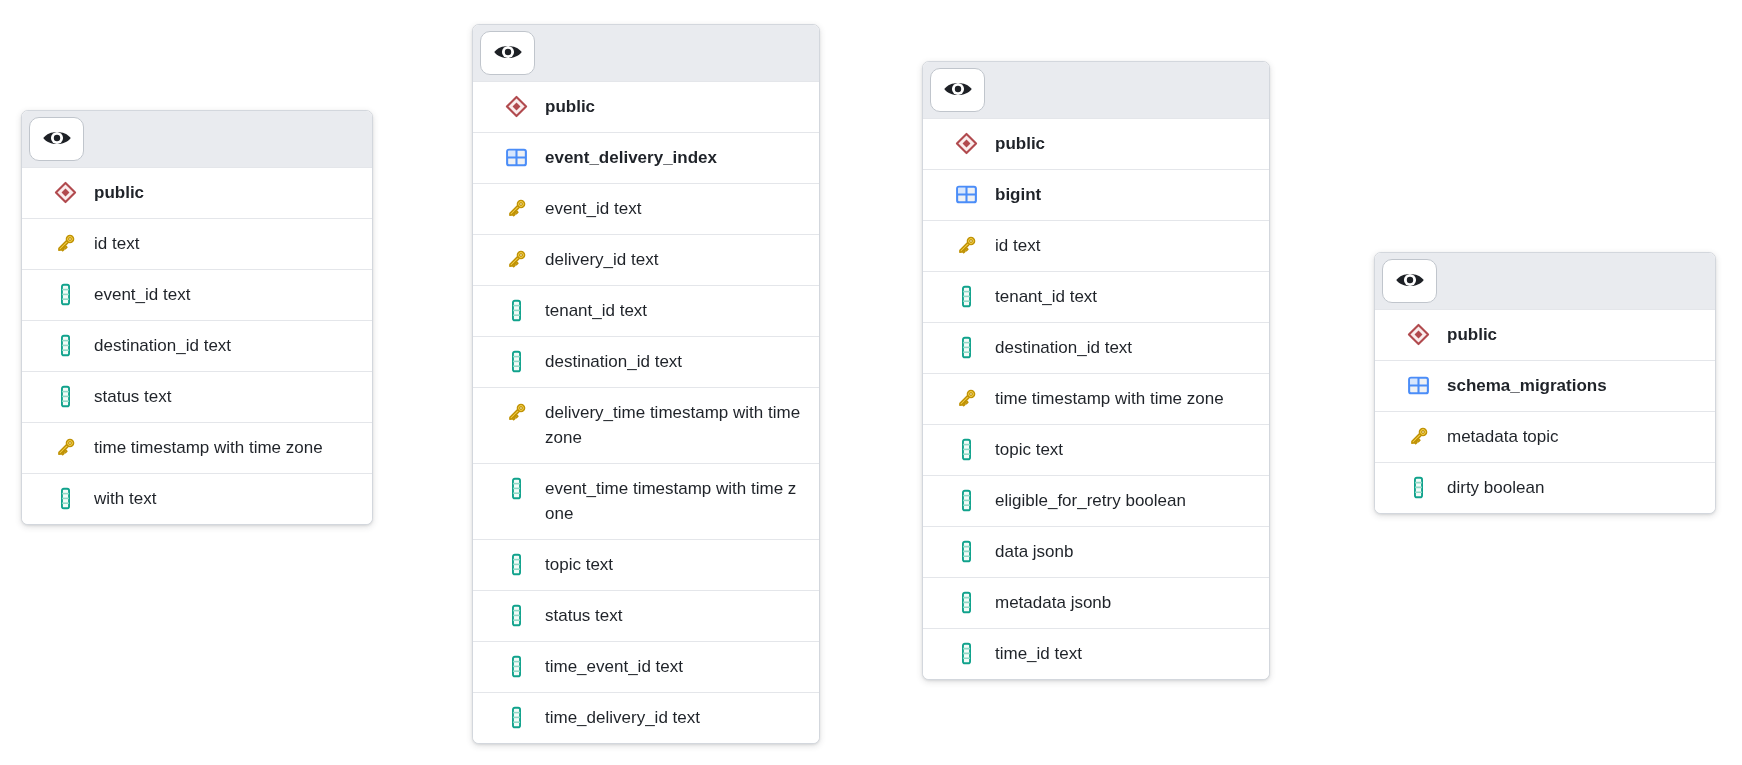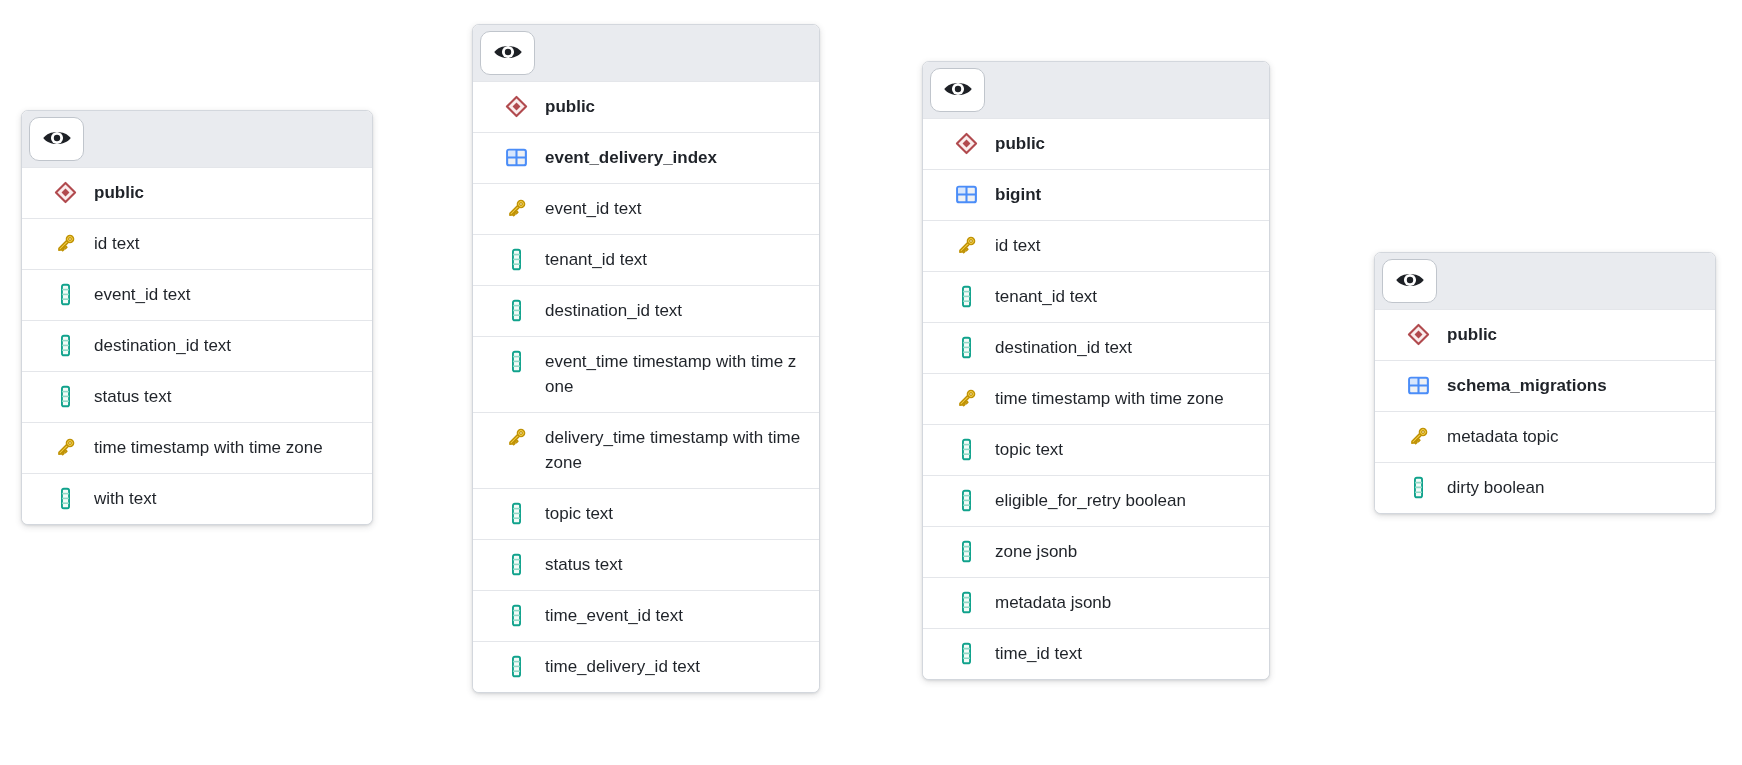--- a/index.html
+++ b/index.html
@@ -222,20 +222,29 @@
         <div class="row col-row is-key">
           <span class="icon-slot key-slot">
             <svg width="25" height="25" viewBox="0 0 24 24">
               <use href="#icon-key"></use>
             </svg>
           </span>
 
           <span class="row-label"><span>event_id</span> <span>text</span></span>
         </div>
 
+        <div class="row col-row is-key">
+          <span class="icon-slot key-slot">
+            <svg width="25" height="25" viewBox="0 0 24 24">
+              <use href="#icon-key"></use>
+            </svg>
+          </span>
+
+          <span class="row-label"><span>delivery_id</span> <span>text</span></span>
+        </div>
 
         <div class="row col-row">
 
           <span class="icon-slot col-slot">
             <svg width="25" height="25" viewBox="0 0 24 24">
               <use href="#icon-column"></use>
             </svg>
           </span>
           <span class="row-label"><span>tenant_id</span> <span>text</span></span>
         </div>
@@ -243,38 +252,38 @@
         <div class="row col-row">
 
           <span class="icon-slot col-slot">
             <svg width="25" height="25" viewBox="0 0 24 24">
               <use href="#icon-column"></use>
             </svg>
           </span>
           <span class="row-label"><span>destination_id</span> <span>text</span></span>
         </div>
 
+        <div class="row col-row is-key">
+          <span class="icon-slot key-slot">
+            <svg width="25" height="25" viewBox="0 0 24 24">
+              <use href="#icon-key"></use>
+            </svg>
+          </span>
+
+          <span class="row-label"><span>delivery_time</span> <span>timestamp with time zone</span></span>
+        </div>
+
         <div class="row col-row">
 
           <span class="icon-slot col-slot">
             <svg width="25" height="25" viewBox="0 0 24 24">
               <use href="#icon-column"></use>
             </svg>
           </span>
           <span class="row-label"><span>event_time</span> <span>timestamp with time zone</span></span>
-        </div>
-
-        <div class="row col-row is-key">
-          <span class="icon-slot key-slot">
-            <svg width="25" height="25" viewBox="0 0 24 24">
-              <use href="#icon-key"></use>
-            </svg>
-          </span>
-
-          <span class="row-label"><span>delivery_time</span> <span>timestamp with time zone</span></span>
         </div>
 
         <div class="row col-row">
 
           <span class="icon-slot col-slot">
             <svg width="25" height="25" viewBox="0 0 24 24">
               <use href="#icon-column"></use>
             </svg>
           </span>
           <span class="row-label"><span>topic</span> <span>text</span></span>
@@ -398,21 +407,21 @@
           <span class="row-label"><span>eligible_for_retry</span> <span>boolean</span></span>
         </div>
 
         <div class="row col-row">
 
           <span class="icon-slot col-slot">
             <svg width="25" height="25" viewBox="0 0 24 24">
               <use href="#icon-column"></use>
             </svg>
           </span>
-          <span class="row-label"><span>zone</span> <span>jsonb</span></span>
+          <span class="row-label"><span>data</span> <span>jsonb</span></span>
         </div>
 
         <div class="row col-row">
 
           <span class="icon-slot col-slot">
             <svg width="25" height="25" viewBox="0 0 24 24">
               <use href="#icon-column"></use>
             </svg>
           </span>
           <span class="row-label"><span>metadata</span> <span>jsonb</span></span>

